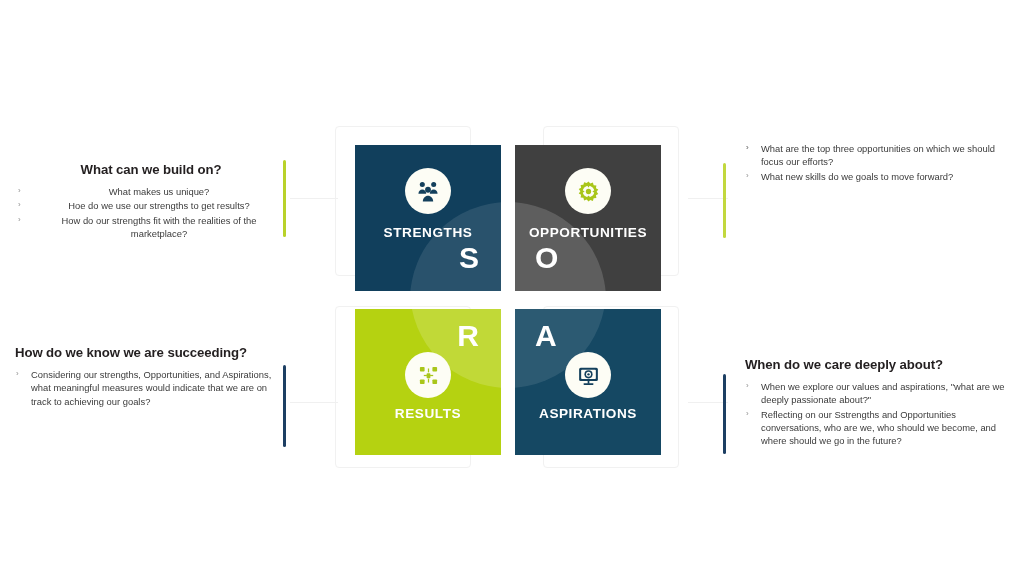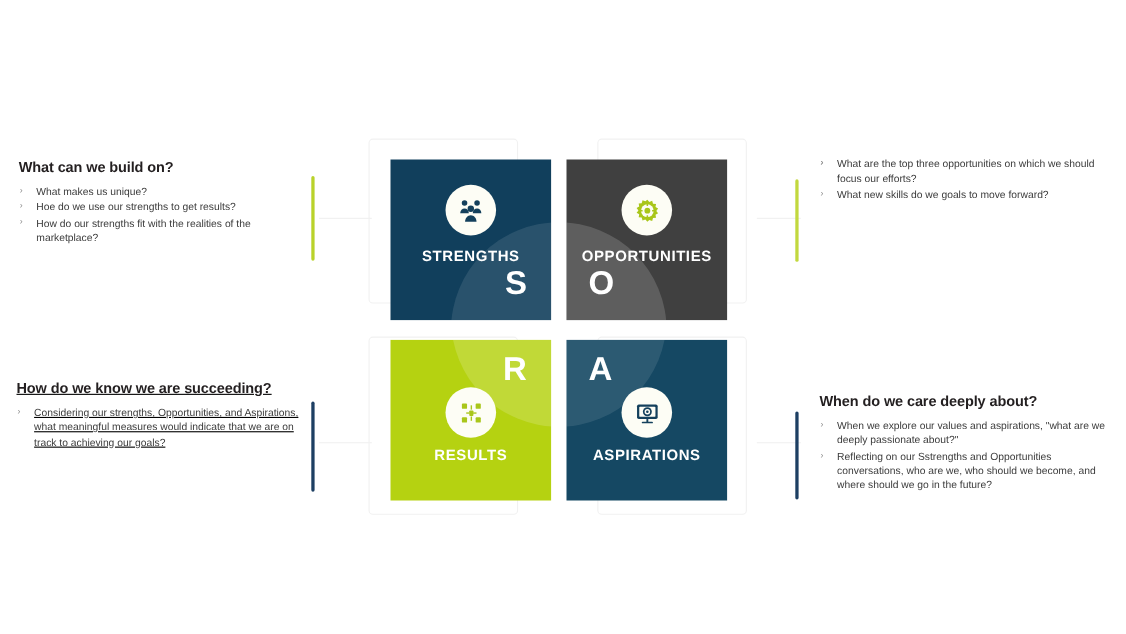--- a/index.html
+++ b/index.html
@@ -49,22 +49,22 @@
   }
   .bullet .chev {
     position: absolute;
     left: 1px;
     top: 0px;
     color: #8f8f8f;
     font-size: 8px;
     line-height: 1.58;
   }
 
-  #block-strengths   { left: 17px;  top: 144px; }
-  #block-results     { left: 15px;  top: 345px; width: 272px; text-decoration: underline; }
+  #block-strengths   { left: 17px;  top: 162px; text-align: center; }
+  #block-results     { left: 15px;  top: 345px; width: 272px; }
   #block-opportunities { left: 745px; top: 141px; width: 262px; }
   #block-aspirations { left: 745px; top: 357px; width: 268px; }
 
   
   .accent-bar {
     position: absolute;
     width: 3px;
     border-radius: 2px;
   }
   #accent-strengths     { left: 283px; top: 160px; height: 77px;  background: #b9d22a; }

